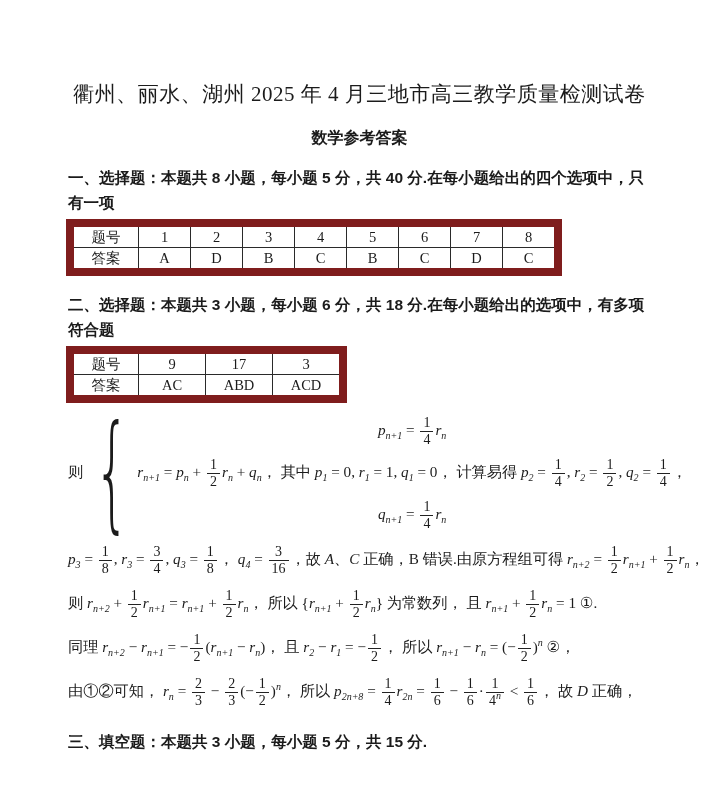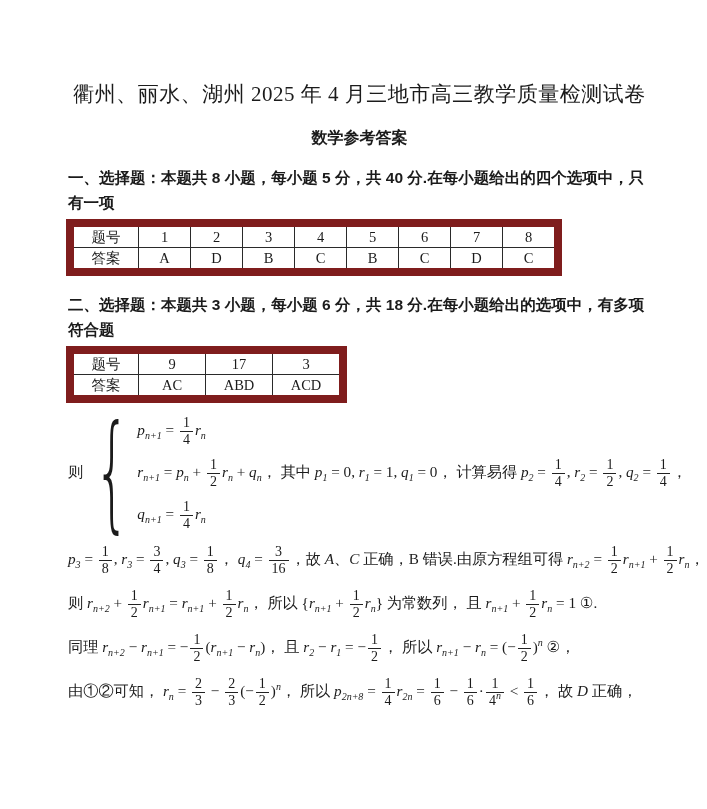--- a/index.html
+++ b/index.html
@@ -25,21 +25,21 @@
   sup.mp{font-size:10px;font-style:italic;vertical-align:6px;line-height:0;}
   .frac{display:inline-flex;flex-direction:column;align-items:center;vertical-align:middle;
     line-height:1.12;margin:0 2px;font-size:14px;}
   .frac .fn{padding:0 3px;}
   .frac .fd{border-top:1px solid #222;padding:0 3px;}
   .sys{display:flex;align-items:center;margin:2px 0;}
   .sys .then{font-size:15.2px;}
   .brace{display:inline-block;font-family:"DejaVu Sans",sans-serif;font-weight:200;
     font-size:126px;line-height:1;transform:scaleX(.45);margin:0 -15px 0 -11px;}
   .sys-eqs{display:flex;flex-direction:column;}
-  .sys-eqs .math-line{line-height:42px;}
+  .sys-eqs .math-line{line-height:42px;text-align:center;}
   .sec3{margin-top:16px;}
 </style>
 </head>
 <body>
 
 <div class="page">
 
   <h1 class="title">衢州、丽水、湖州 2025 年 4 月三地市高三教学质量检测试卷</h1>
   <div class="subtitle">数学参考答案</div>
 
@@ -185,14 +185,15 @@
         <span class="fn">1</span>
         <span class="fd">6</span>
       </span>·<span class="frac">
         <span class="fn">1</span>
         <span class="fd">4<sup class="mp">n</sup></span>
       </span> &lt; <span class="frac">
         <span class="fn">1</span>
         <span class="fd">6</span>
       </span>，  故 <span class="mv">D</span> 正确，</div>
 
+  <div class="sec-head sec3">三、填空题：本题共 3 小题，每小题 5 分，共 15 分.</div>
 
 </div>
 
 </body></html>

